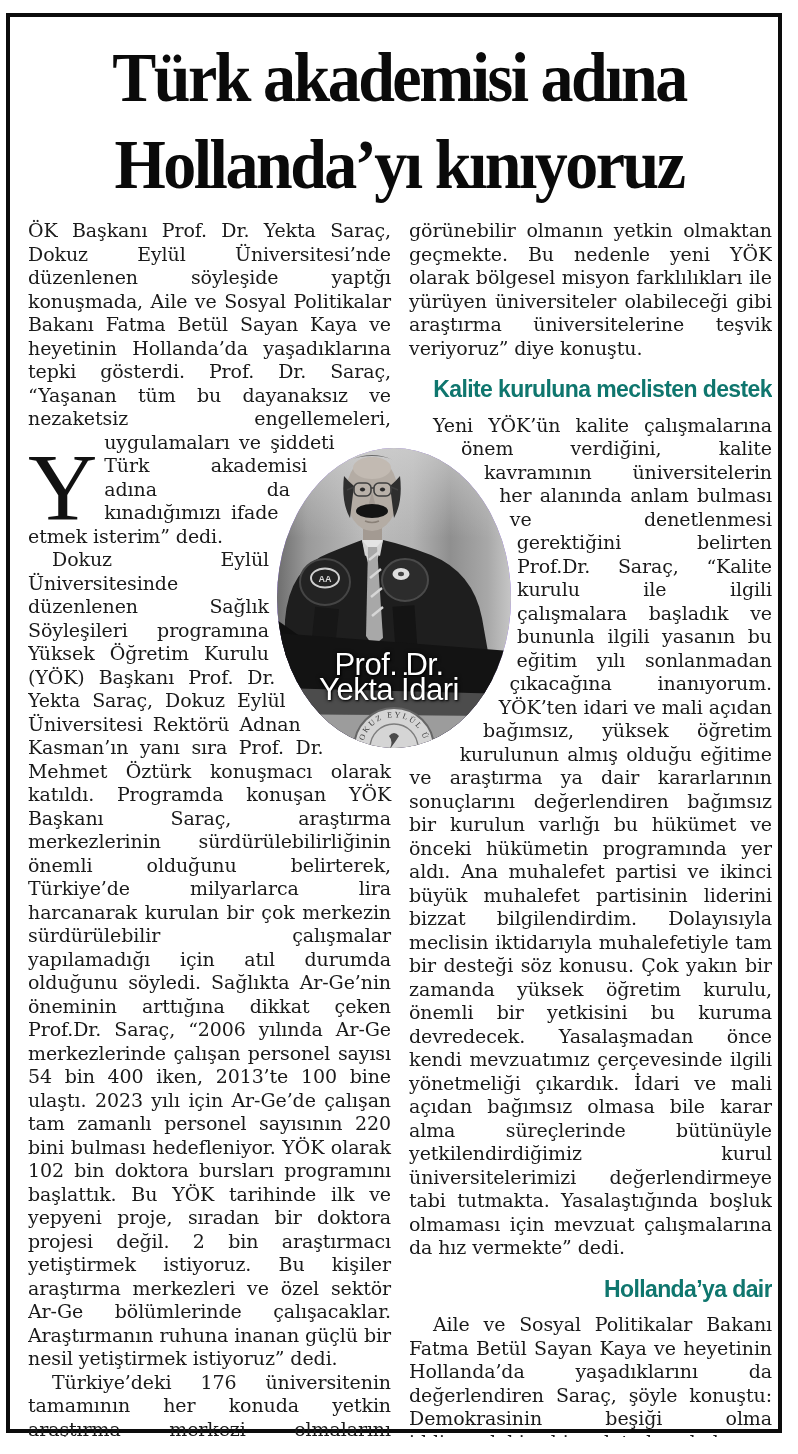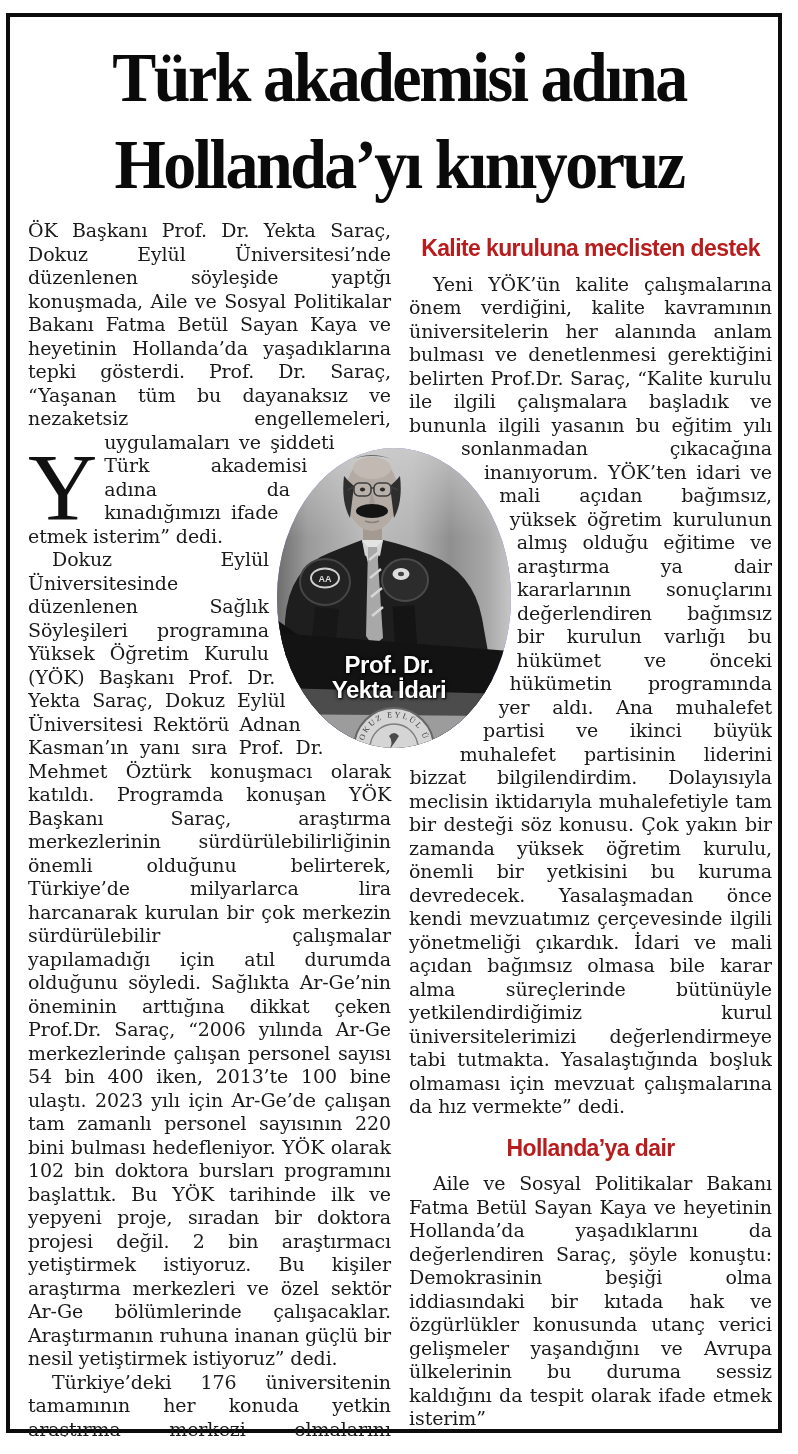--- a/index.html
+++ b/index.html
@@ -39,32 +39,32 @@
     float:right; clear:right; width:122px; height:308px;
     shape-outside: ellipse(125px 158px at 125px 150px); shape-margin:5px;
   }
   .float-spacer-l { float:left; width:0; height:230px; }
   .float-shape-l {
     float:left; clear:left; width:108px; height:340px;
     shape-outside: ellipse(128px 162px at -20px 152px); shape-margin:5px;
   }
   .subhead {
     font-family:"Liberation Sans", sans-serif; font-weight:bold;
-    font-size:23px; letter-spacing:-0.6px; color:#b91c1c;
-    margin:18px 0 12px 0 !important; text-align:center; text-indent:0 !important;
+    font-size:23px; letter-spacing:-0.6px; color:#0f766e;
+    margin:18px 0 12px 0 !important; text-align:right; text-indent:0 !important;
   }
   .photo {
     position:absolute; left:277px; top:448px; width:234px; height:300px;
     border-radius:50%; overflow:hidden; background:#8b5cf6;
   }
   .photo svg { display:block; }
   .photo-caption {
     position:absolute; left:0; right:10px; top:204px; text-align:center;
-    font-family:"Liberation Sans", sans-serif; font-weight:bold;
-    font-size:24px; line-height:25px; color:#ffffff; letter-spacing:-0.5px;
+    font-family:"Liberation Sans", sans-serif; font-weight:normal;
+    font-size:31px; line-height:25px; color:#ffffff; letter-spacing:-0.5px;
     text-shadow:0 0 4px rgba(0,0,0,0.95), 1px 1px 2px rgba(0,0,0,0.9);
   }
 </style>
 </head>
 <body>
 
 <div class="frame"></div>
 
 <div class="headline">
   <div>Türk akademisi adına</div>
@@ -77,20 +77,21 @@
     <div class="float-spacer-r"></div>
     <div class="float-shape-r"></div>
     <p class="p-first"><span class="dropcap">Y</span><span>ÖK Başkanı Prof. Dr. Yekta Saraç, Dokuz Eylül Üniversitesi’nde düzenlenen söyleşide yaptğı konuşmada, Aile ve Sosyal Politikalar Bakanı Fatma Betül Sayan Kaya ve heyetinin Hollanda’da yaşadıklarına tepki gösterdi. Prof. Dr. Saraç, “Yaşanan tüm bu dayanaksız ve nezaketsiz engellemeleri, uygulamaları ve şiddeti Türk akademisi adına da kınadığımızı ifade etmek isterim” dedi.</span></p>
     <p class="indent"><span>Dokuz Eylül Üniversitesinde düzenlenen Sağlık Söyleşileri programına Yüksek Öğretim Kurulu (YÖK) Başkanı Prof. Dr. Yekta Saraç, Dokuz Eylül Üniversitesi Rektörü Adnan Kasman’ın yanı sıra Prof. Dr. Mehmet Öztürk konuşmacı olarak katıldı. Programda konuşan YÖK Başkanı Saraç, araştırma merkezlerinin sürdürülebilirliğinin önemli olduğunu belirterek, Türkiye’de milyarlarca lira harcanarak kurulan bir çok merkezin sürdürülebilir çalışmalar yapılamadığı için atıl durumda olduğunu söyledi. Sağlıkta Ar-Ge’nin öneminin arttığına dikkat çeken Prof.Dr. Saraç, “2006 yılında Ar-Ge merkezlerinde çalışan personel sayısı 54 bin 400 iken, 2013’te 100 bine ulaştı. 2023 yılı için Ar-Ge’de çalışan tam zamanlı personel sayısının 220 bini bulması hedefleniyor. YÖK olarak 102 bin doktora bursları programını başlattık. Bu YÖK tarihinde ilk ve yepyeni proje, sıradan bir doktora projesi değil. 2 bin araştırmacı yetiştirmek istiyoruz. Bu kişiler araştırma merkezleri ve özel sektör Ar-Ge bölümlerinde çalışacaklar. Araştırmanın ruhuna inanan güçlü bir nesil yetiştirmek istiyoruz” dedi.</span></p>
     <p class="indent"><span>Türkiye’deki 176 üniversitenin tamamının her konuda yetkin araştırma merkezi olmalarını beklemediklerini belirten Prof.Dr. Saraç, “7 milyon 300 bin öğrenci üniversitelerimizde eğitim almakta, bu anlamda Avrupa’da sayısal olarak ikinci büyük ülkeyiz. Araştırma yapan üniversitelere ihtiyaç var. Uluslararası arenada</span></p>
   </div>
 
   <div class="col">
     <div class="float-spacer-l"></div>
     <div class="float-shape-l"></div>
+    <p><span>görünebilir olmanın yetkin olmaktan geçmekte. Bu nedenle yeni YÖK olarak bölgesel misyon farklılıkları ile yürüyen üniversiteler olabileceği gibi araştırma üniversitelerine teşvik veriyoruz” diye konuştu.</span></p>
     <p class="subhead">Kalite kuruluna meclisten destek</p>
     <p class="indent"><span>Yeni YÖK’ün kalite çalışmalarına önem verdiğini, kalite kavramının üniversitelerin her alanında anlam bulması ve denetlenmesi gerektiğini belirten Prof.Dr. Saraç, “Kalite kurulu ile ilgili çalışmalara başladık ve bununla ilgili yasanın bu eğitim yılı sonlanmadan çıkacağına inanıyorum. YÖK’ten idari ve mali açıdan bağımsız, yüksek öğretim kurulunun almış olduğu eğitime ve araştırma ya dair kararlarının sonuçlarını değerlendiren bağımsız bir kurulun varlığı bu hükümet ve önceki hükümetin programında yer aldı. Ana muhalefet partisi ve ikinci büyük muhalefet partisinin liderini bizzat bilgilendirdim. Dolayısıyla meclisin iktidarıyla muhalefetiyle tam bir desteği söz konusu. Çok yakın bir zamanda yüksek öğretim kurulu, önemli bir yetkisini bu kuruma devredecek. Yasalaşmadan önce kendi mevzuatımız çerçevesinde ilgili yönetmeliği çıkardık. İdari ve mali açıdan bağımsız olmasa bile karar alma süreçlerinde bütünüyle yetkilendirdiğimiz kurul üniversitelerimizi değerlendirmeye tabi tutmakta. Yasalaştığında boşluk olmaması için mevzuat çalışmalarına da hız vermekte” dedi.</span></p>
     <p class="subhead">Hollanda’ya dair</p>
     <p class="indent"><span>Aile ve Sosyal Politikalar Bakanı Fatma Betül Sayan Kaya ve heyetinin Hollanda’da yaşadıklarını da değerlendiren Saraç, şöyle konuştu: Demokrasinin beşiği olma iddiasındaki bir kıtada hak ve özgürlükler konusunda utanç verici gelişmeler yaşandığını ve Avrupa ülkelerinin bu duruma sessiz kaldığını da tespit olarak ifade etmek isterim”</span> </p>
   </div>
 
 </div>
 
 <div class="photo">
   <svg width="234" height="300" viewBox="0 0 234 300" xmlns="http://www.w3.org/2000/svg">

